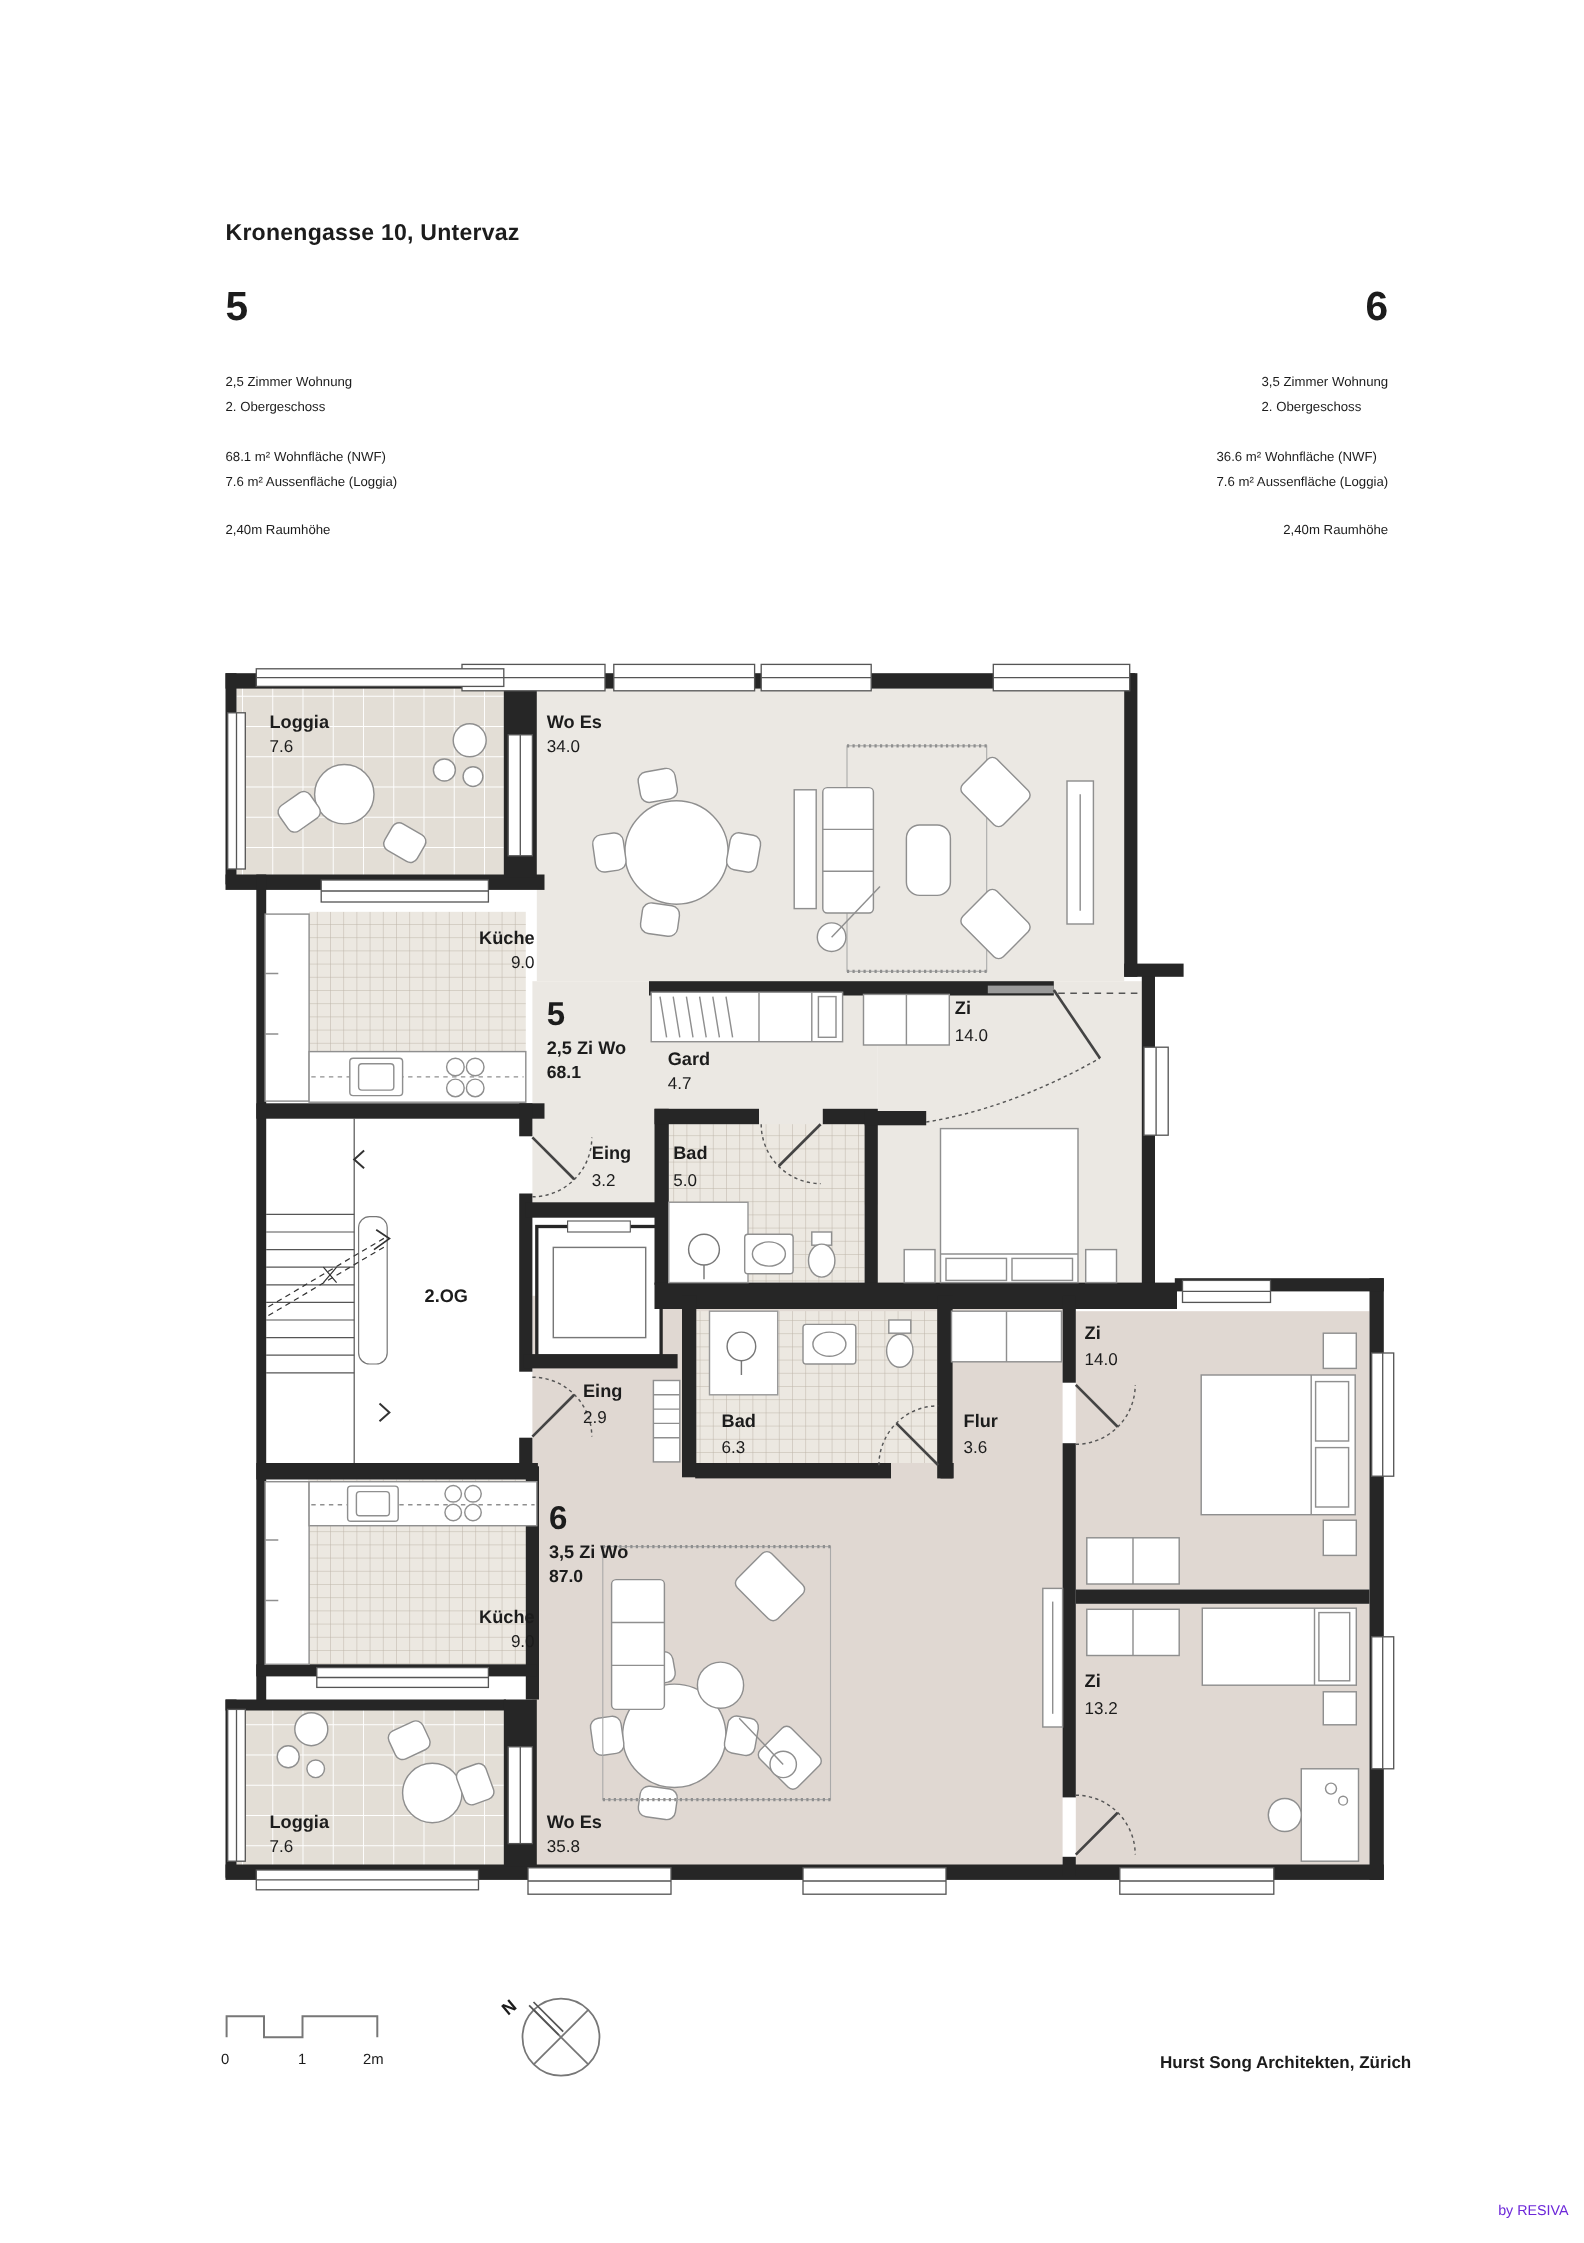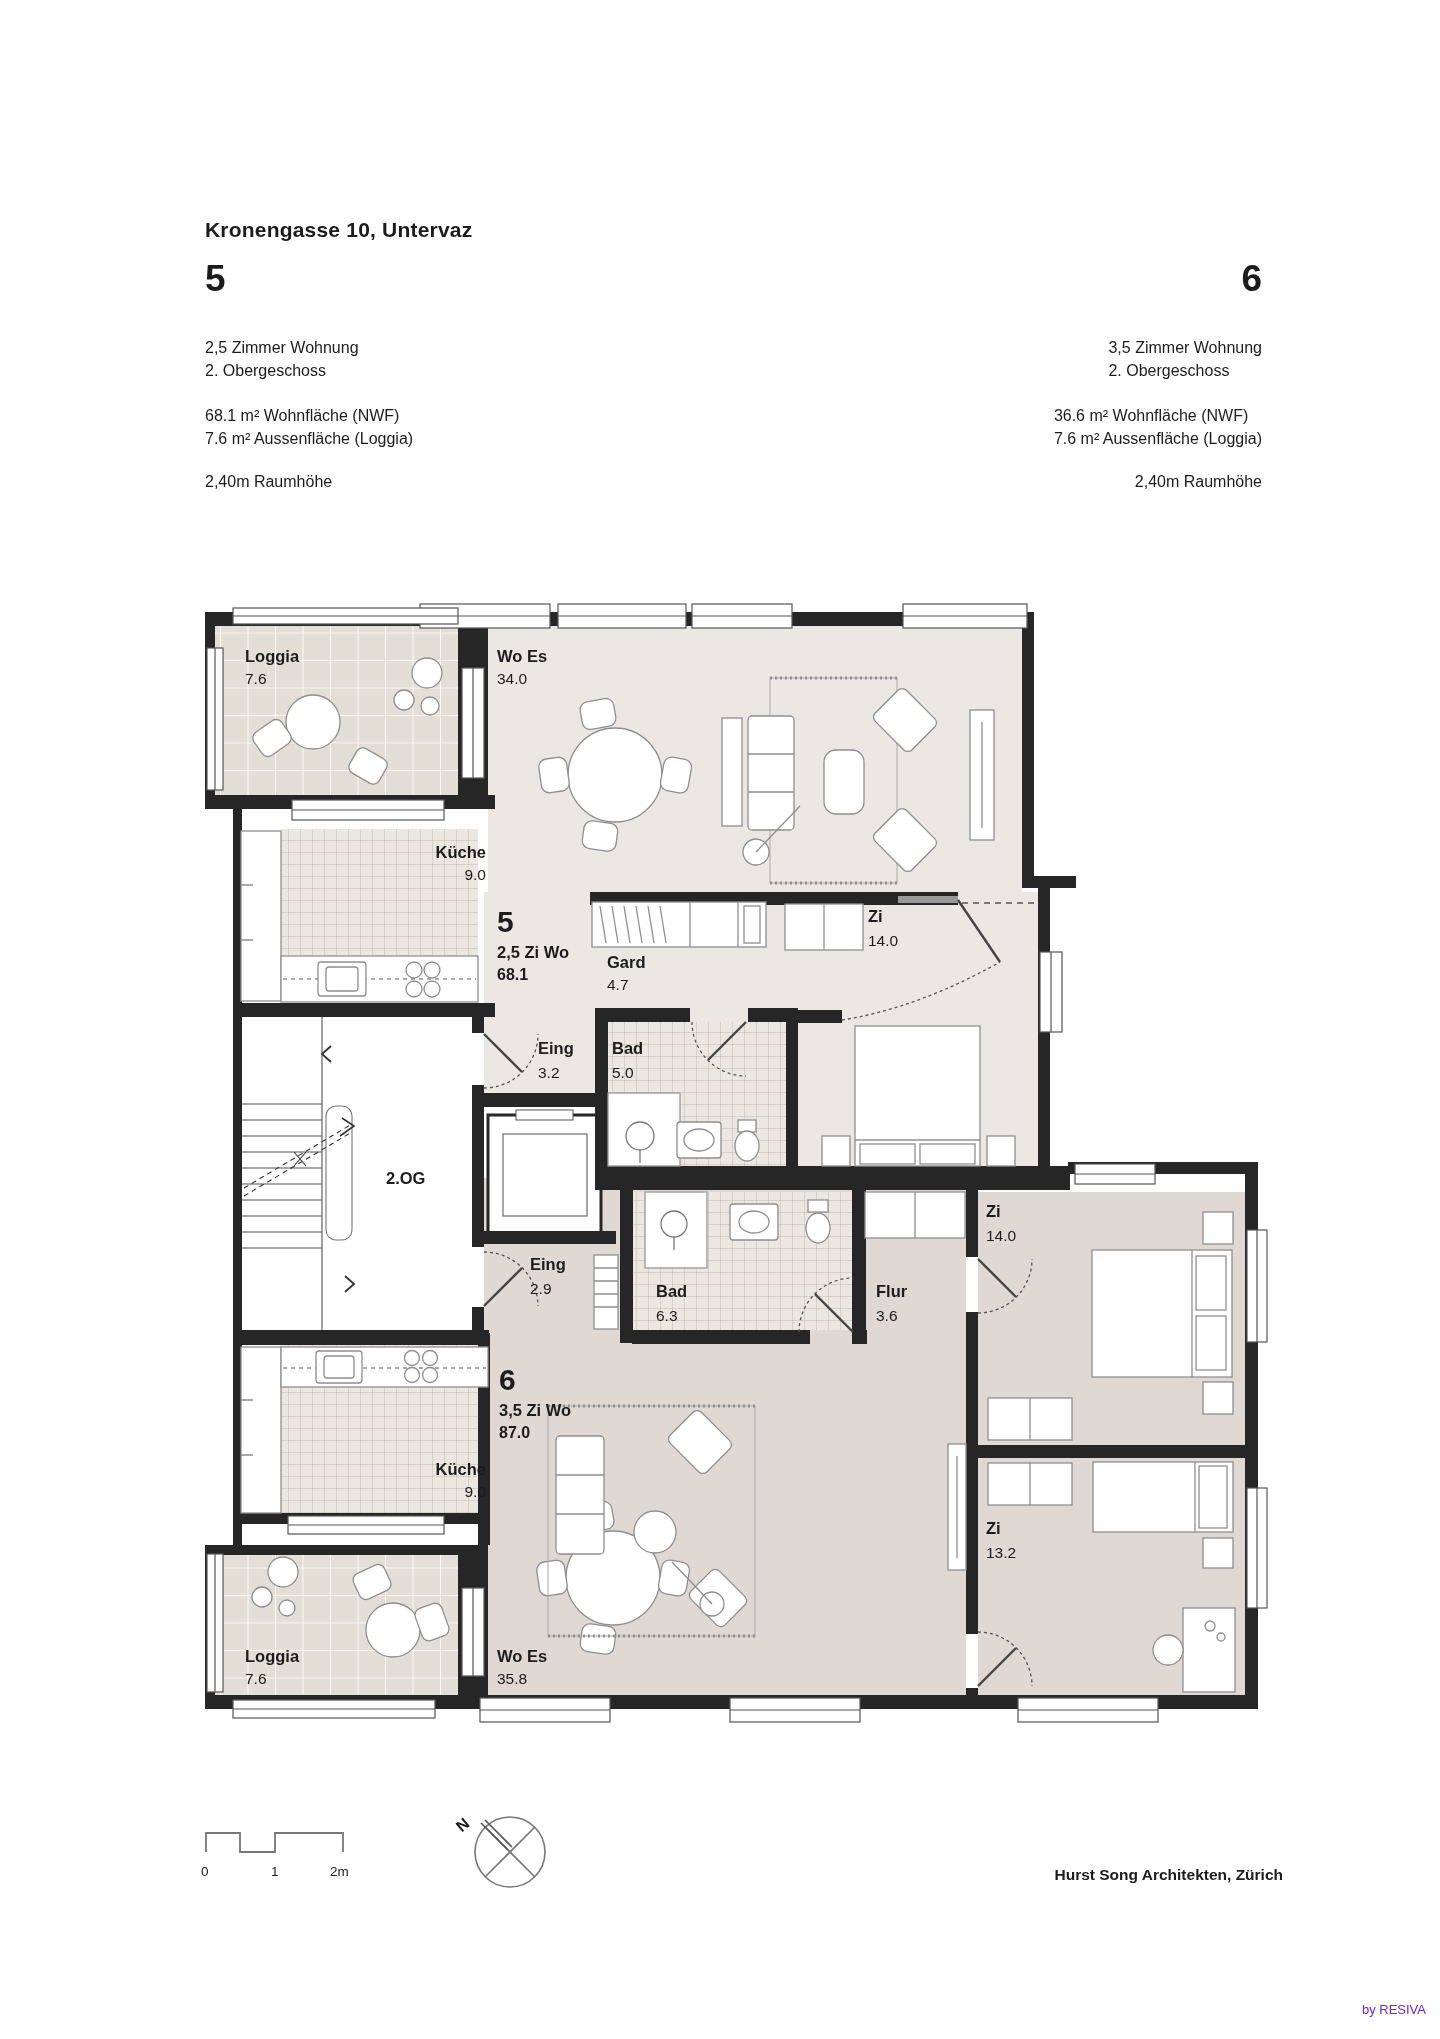--- a/index.html
+++ b/index.html
@@ -1,23 +1,23 @@
 <!DOCTYPE html>
 <html><head>
 <meta charset="utf-8">
 <style>
   html,body{margin:0;padding:0;background:#fff;}
   #page{position:relative;width:1440px;height:2039px;background:#ffffff;overflow:hidden;
         font-family:"Liberation Sans", sans-serif;color:#1c1c1c;}
   .abs{position:absolute;}
-  #title{left:205px;top:218px;font-size:21px;font-weight:bold;letter-spacing:.2px;text-align:center;}
+  #title{left:205px;top:200px;font-size:21px;font-weight:bold;letter-spacing:.2px;text-align:center;}
   .unit-big{font-size:37px;font-weight:bold;}
   #unit5-num{left:205px;top:258px;}
   #unit6-num{right:178px;top:258px;text-align:right;}
-  .info{font-size:16px;line-height:23px;}
+  .info{font-size:12px;line-height:23px;}
   .left-col{left:205px;text-align:left;}
   .right-col{right:178px;}
   #l-block1{top:336px;} #l-block2{top:404px;} #l-block3{top:470px;}
   #r-block1{top:336px;} #r-block2{top:404px;} #r-block3{top:470px;}
   #watermark{right:14px;top:2002px;font-size:13px;color:#6d28d9;}
   svg text{font-family:"Liberation Sans", sans-serif;fill:#1c1c1c;}
   .rname{font-size:16.5px;font-weight:bold;}
   .rarea{font-size:15.5px;}
   .unum{font-size:30px;font-weight:bold;}
   .usub{font-size:16.5px;font-weight:bold;}

